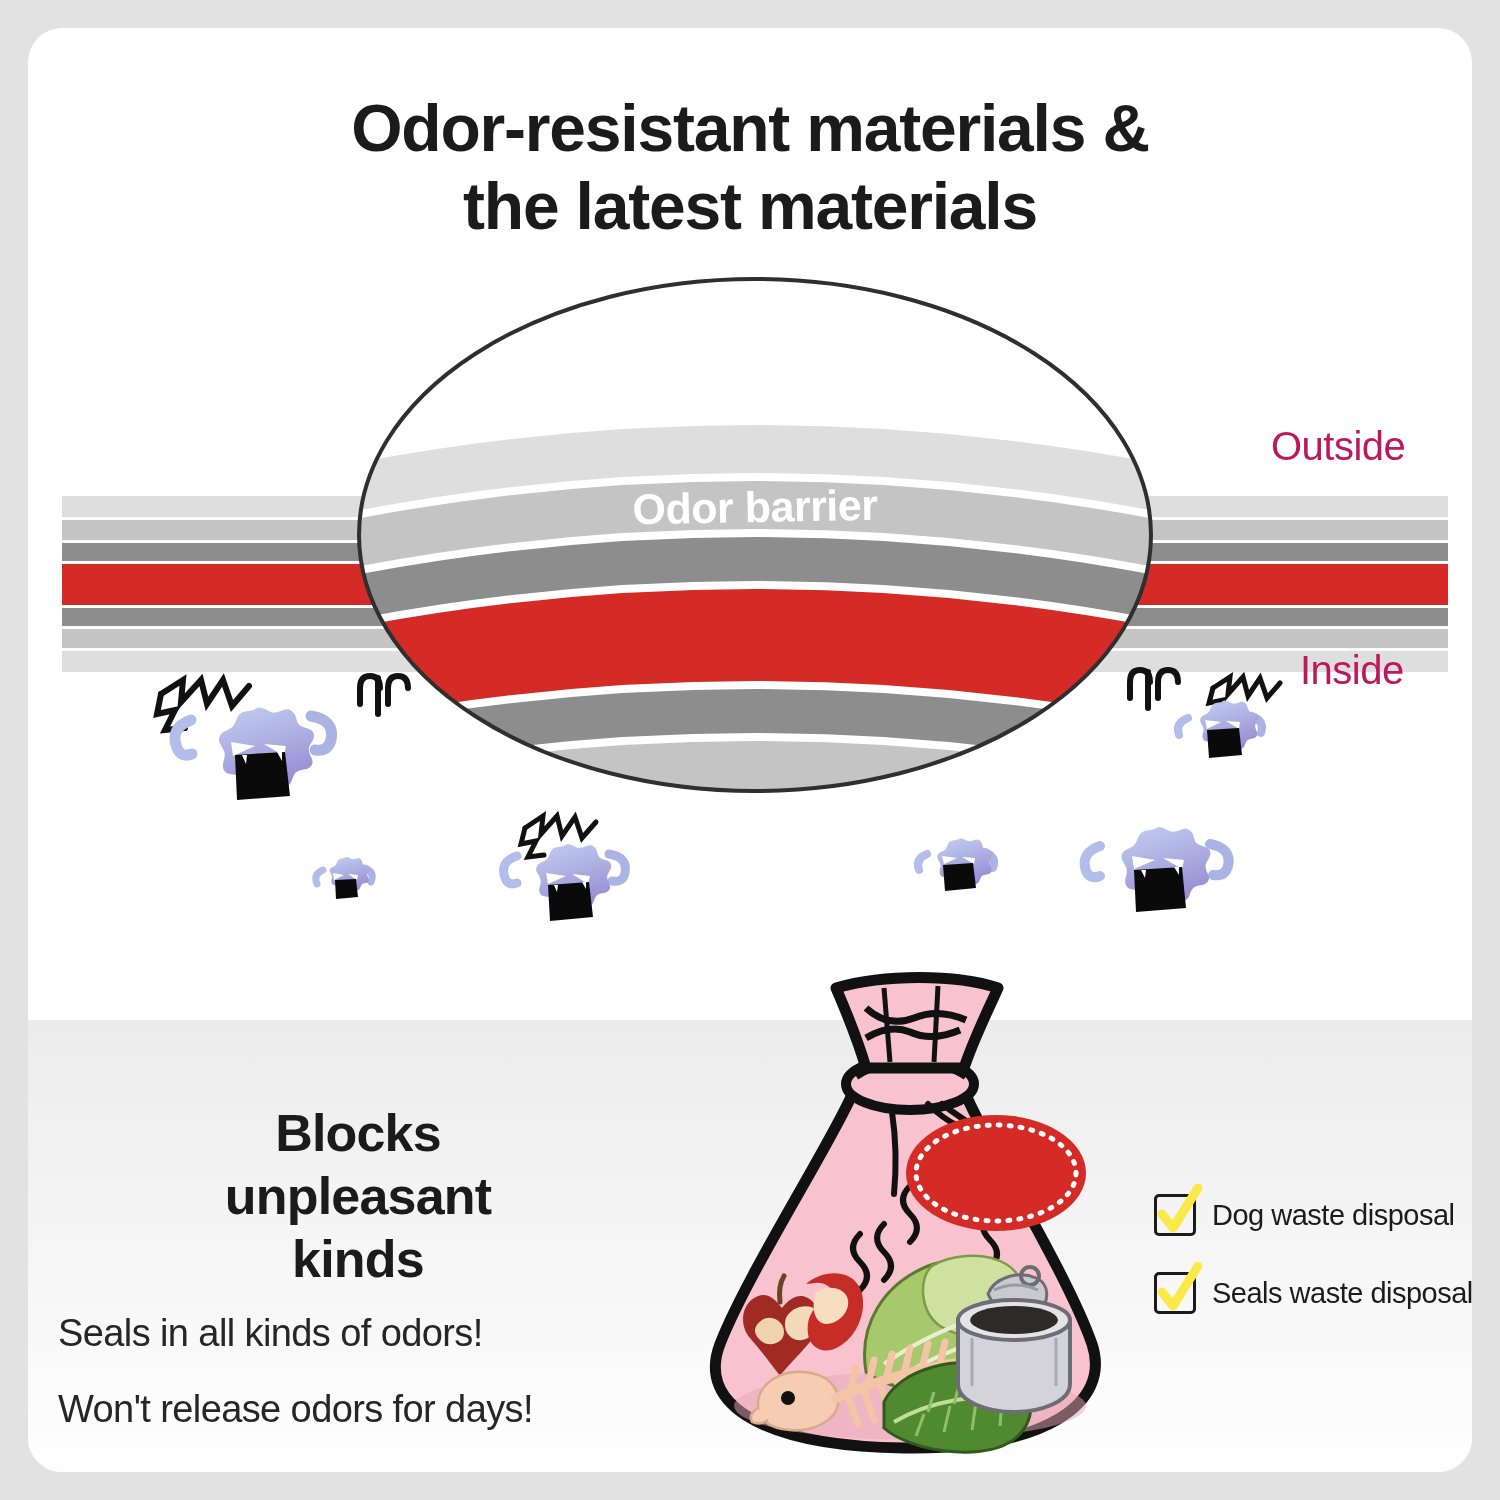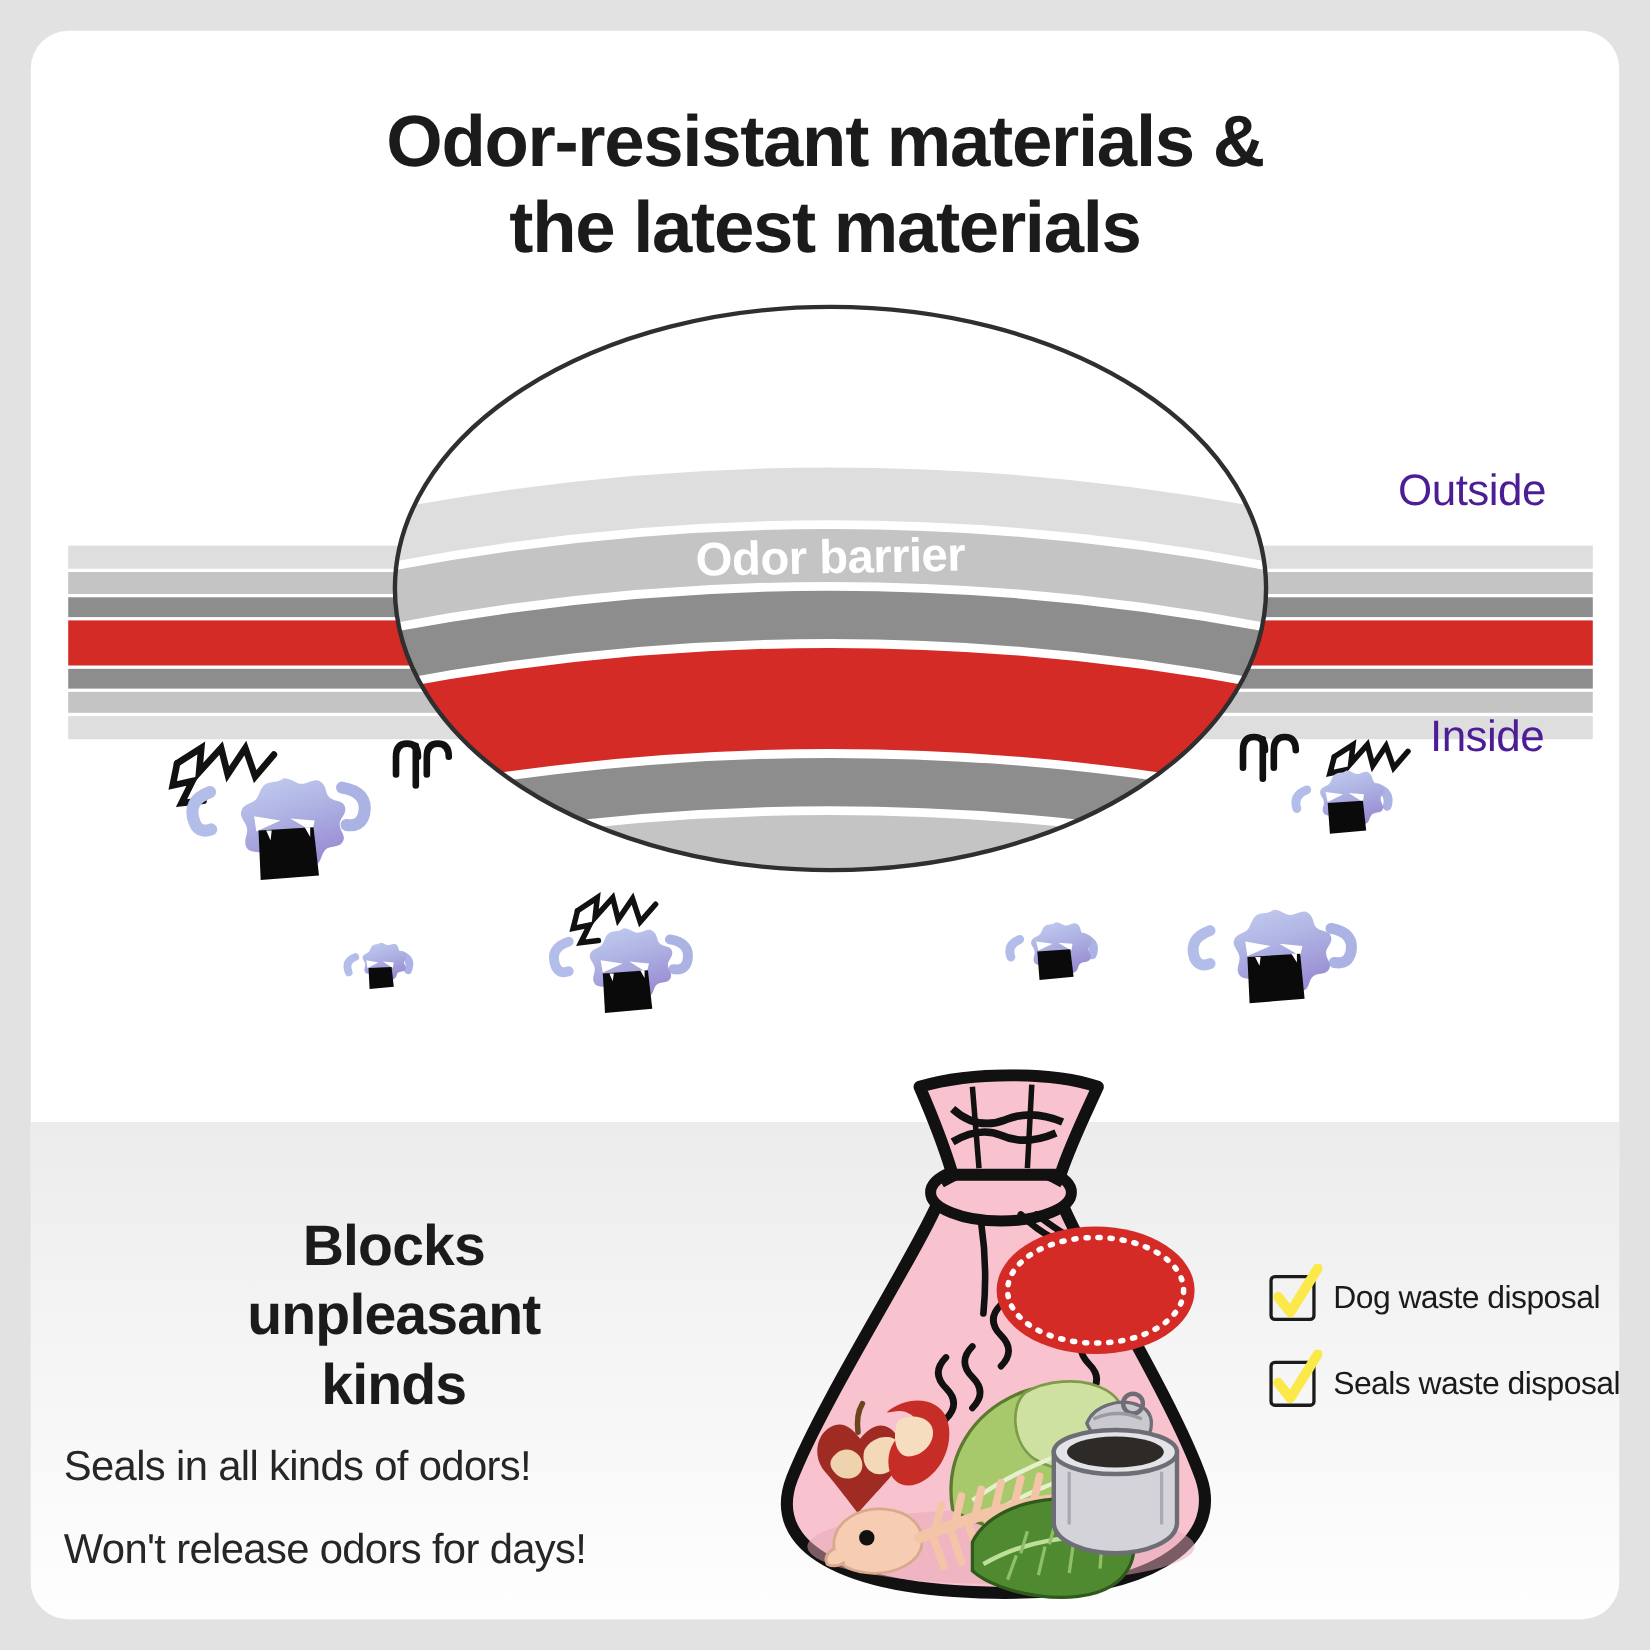--- a/index.html
+++ b/index.html
@@ -42,21 +42,21 @@
   .stripe {
     position: absolute;
     left: 34px;
     width: 1386px;
   }
 
   
   .side-label {
     position: absolute;
     font-size: 40px;
-    color: #4c1d95;
+    color: #be185d;
     font-weight: 400;
     letter-spacing: -0.5px;
     white-space: nowrap;
   }
   #label-outside { left: 1243px; top: 396px; }
   #label-inside  { left: 1272px; top: 620px; }
 
   
   #magnifier {
     position: absolute;
@@ -132,21 +132,21 @@
     font-size: 20px;
     font-weight: 700;
     line-height: 1.38;
     letter-spacing: -0.2px;
     pointer-events: none;
   }
 
   
   #checklist {
     position: absolute;
-    left: 1126px; top: 1113px;
+    left: 1126px; top: 1148px;
     width: 330px;
   }
   .check-row {
     display: flex;
     align-items: center;
     height: 78px;
   }
   .check-box {
     position: relative;
     width: 42px; height: 42px;

